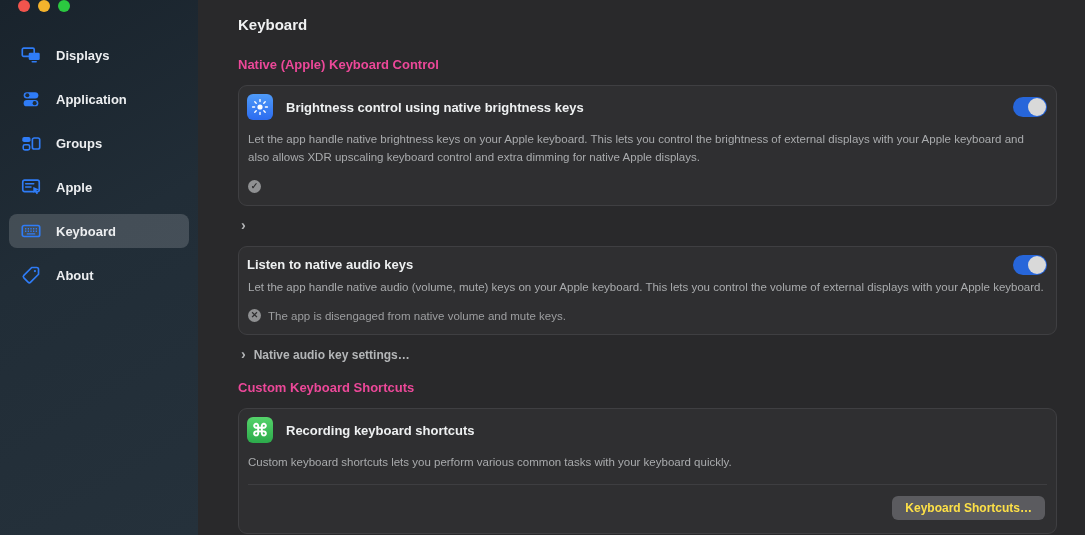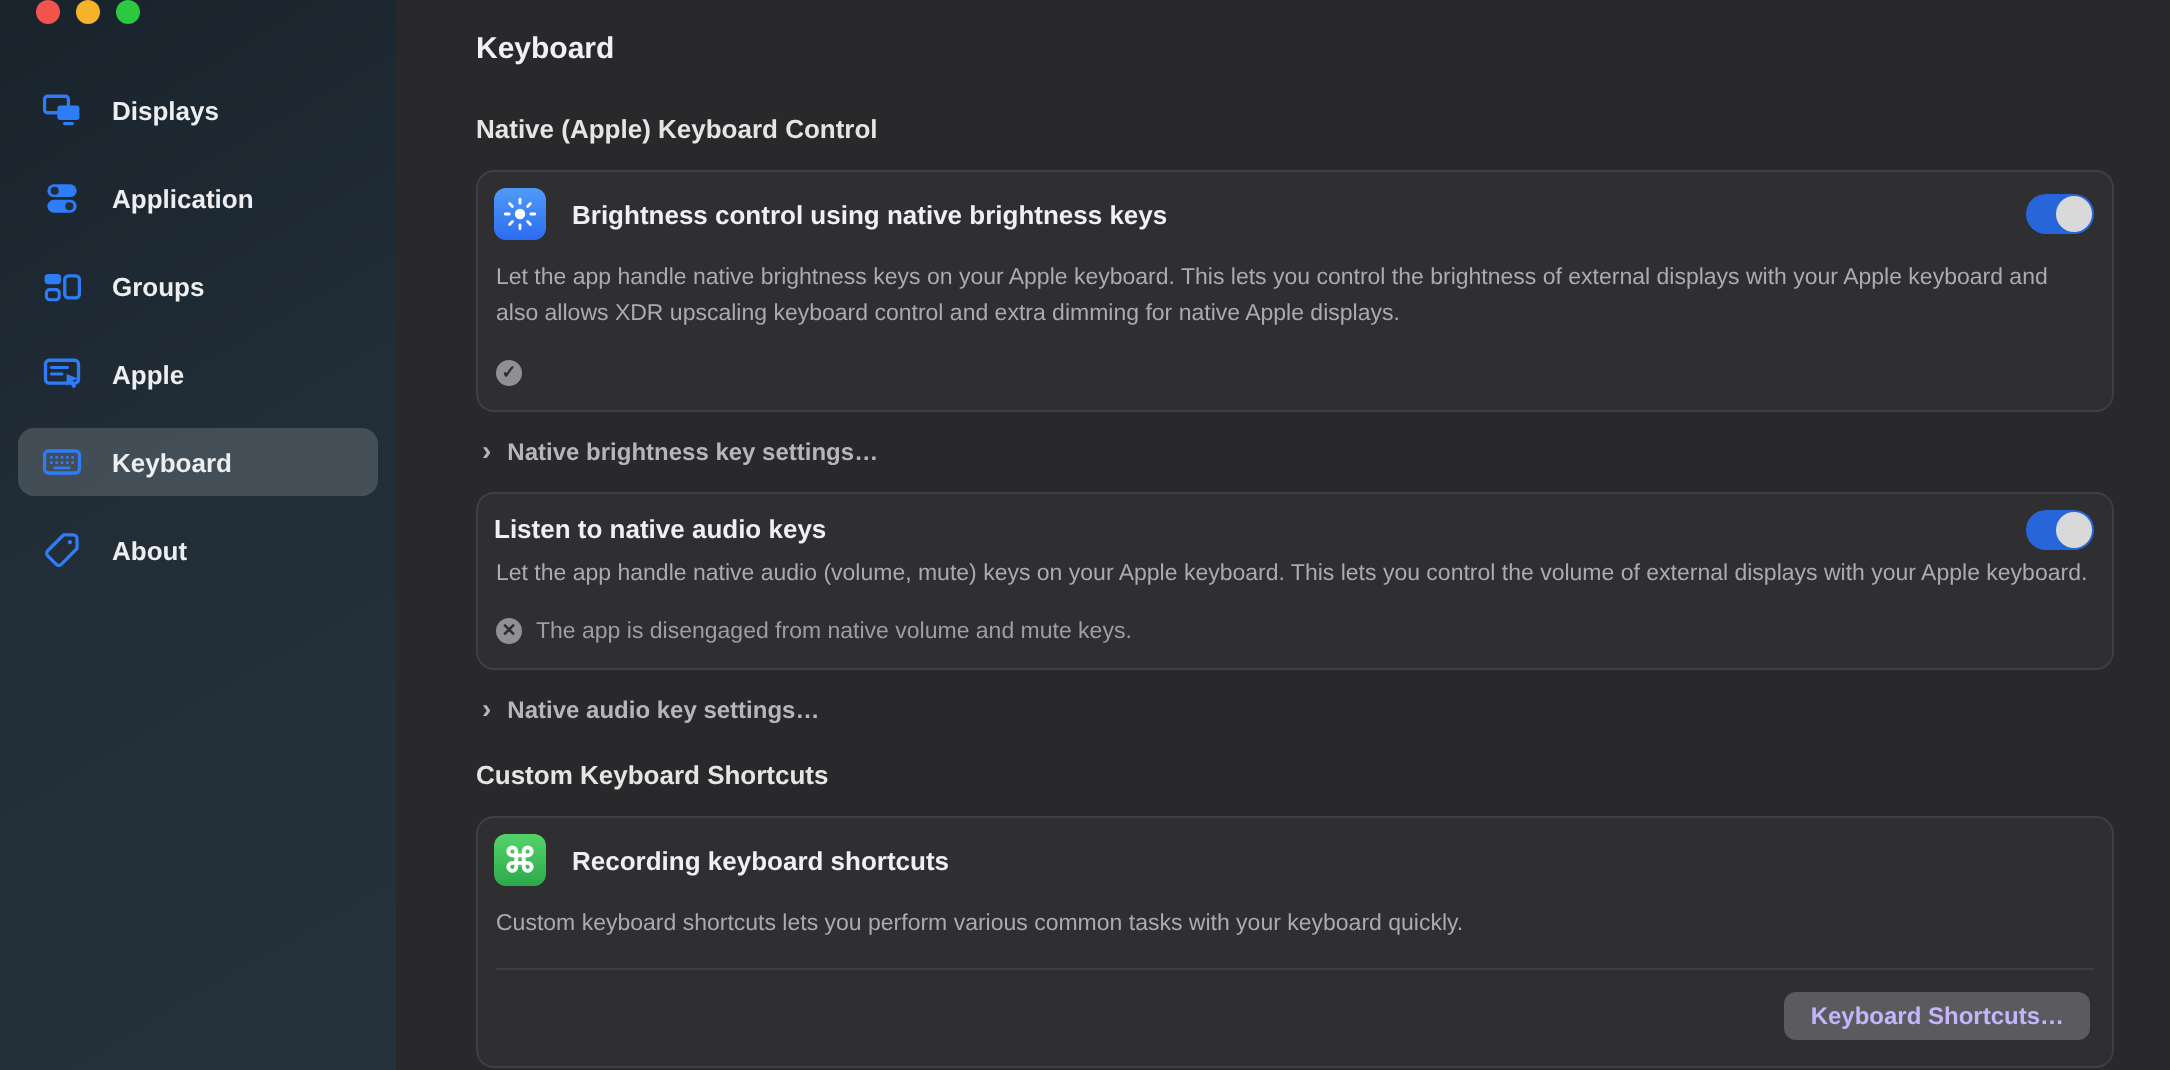--- a/index.html
+++ b/index.html
@@ -29,21 +29,21 @@
   .nav-item.selected { background:rgba(255,255,255,0.16); }
   .nav-icon { width:22px; height:22px; flex-shrink:0; display:flex; align-items:center; justify-content:center; }
   .badge-clock {
     margin-left:auto; width:17px; height:17px; border-radius:50%;
     background:#f7a71b; display:flex; align-items:center; justify-content:center;
   }
 
   
   .main { flex:1; padding:16px 28px 0 40px; }
   .page-title { font-size:15px; font-weight:700; color:#f0f1f2; }
-  .section-header { font-size:13px; font-weight:700; color:#e5e5e5; margin-top:24px; }
+  .section-header { font-size:13px; font-weight:700; color:#ec4899; margin-top:24px; }
   .section-header.second { margin-top:18px; }
 
   .card {
     background:#2f2f31; border:1px solid #3f3f42; border-radius:9px;
     margin-top:13px; padding:8px 9px 10px 8px;
   }
   .card-head { display:flex; align-items:center; gap:13px;text-align:right; }
   .app-icon {
     width:26px; height:26px; border-radius:6px; flex-shrink:0;
     display:flex; align-items:center; justify-content:center;
@@ -80,21 +80,21 @@
     display:flex; align-items:center; gap:8px;
     margin:13px 0 13px 3px; font-size:12px; font-weight:700; color:#b4b6b8;
     cursor:default;
   }
   .disclosure .chev { font-size:14px; font-weight:700; line-height:1; transform:translateY(-1px); }
 
   .card3-divider { border:none; border-top:1px solid #3e3e41; margin:12px 0 0 1px; }
   .button-row { display:flex; justify-content:flex-end; padding:11px 2px 3px 0; }
   .kb-btn {
     font-family:"Liberation Sans", sans-serif;
-    background:#5b5b5f; color:#c4b5fd; font-size:12px; font-weight:600;
+    background:#5b5b5f; color:#fde047; font-size:12px; font-weight:600;
     border:none; border-radius:6px; padding:5px 13px; cursor:default;
   }
 
   svg { display:block; }
 </style>
 </head>
 <body>
 
 <div class="window">
 
@@ -208,21 +208,20 @@
           </span>
       </div>
       <p class="card-desc">Let the app handle native brightness keys on your Apple keyboard. This lets you control the brightness of external displays with your Apple keyboard and also allows XDR upscaling keyboard control and extra dimming for native Apple displays.</p>
       <div class="status-row">
         <span class="status-icon">✓</span>
       </div>
     </section>
 
     <div class="disclosure">
       <span class="chev">›</span>
-      <span>Native brightness key settings…</span>
     </div>
 
     <section class="card no-icon">
       <div class="card-head">
         <span class="card-title">Listen to native audio keys</span>
         <span class="toggle">
             <span class="toggle-knob"></span>
           </span>
       </div>
       <p class="card-desc">Let the app handle native audio (volume, mute) keys on your Apple keyboard. This lets you control the volume of external displays with your Apple keyboard.</p>

